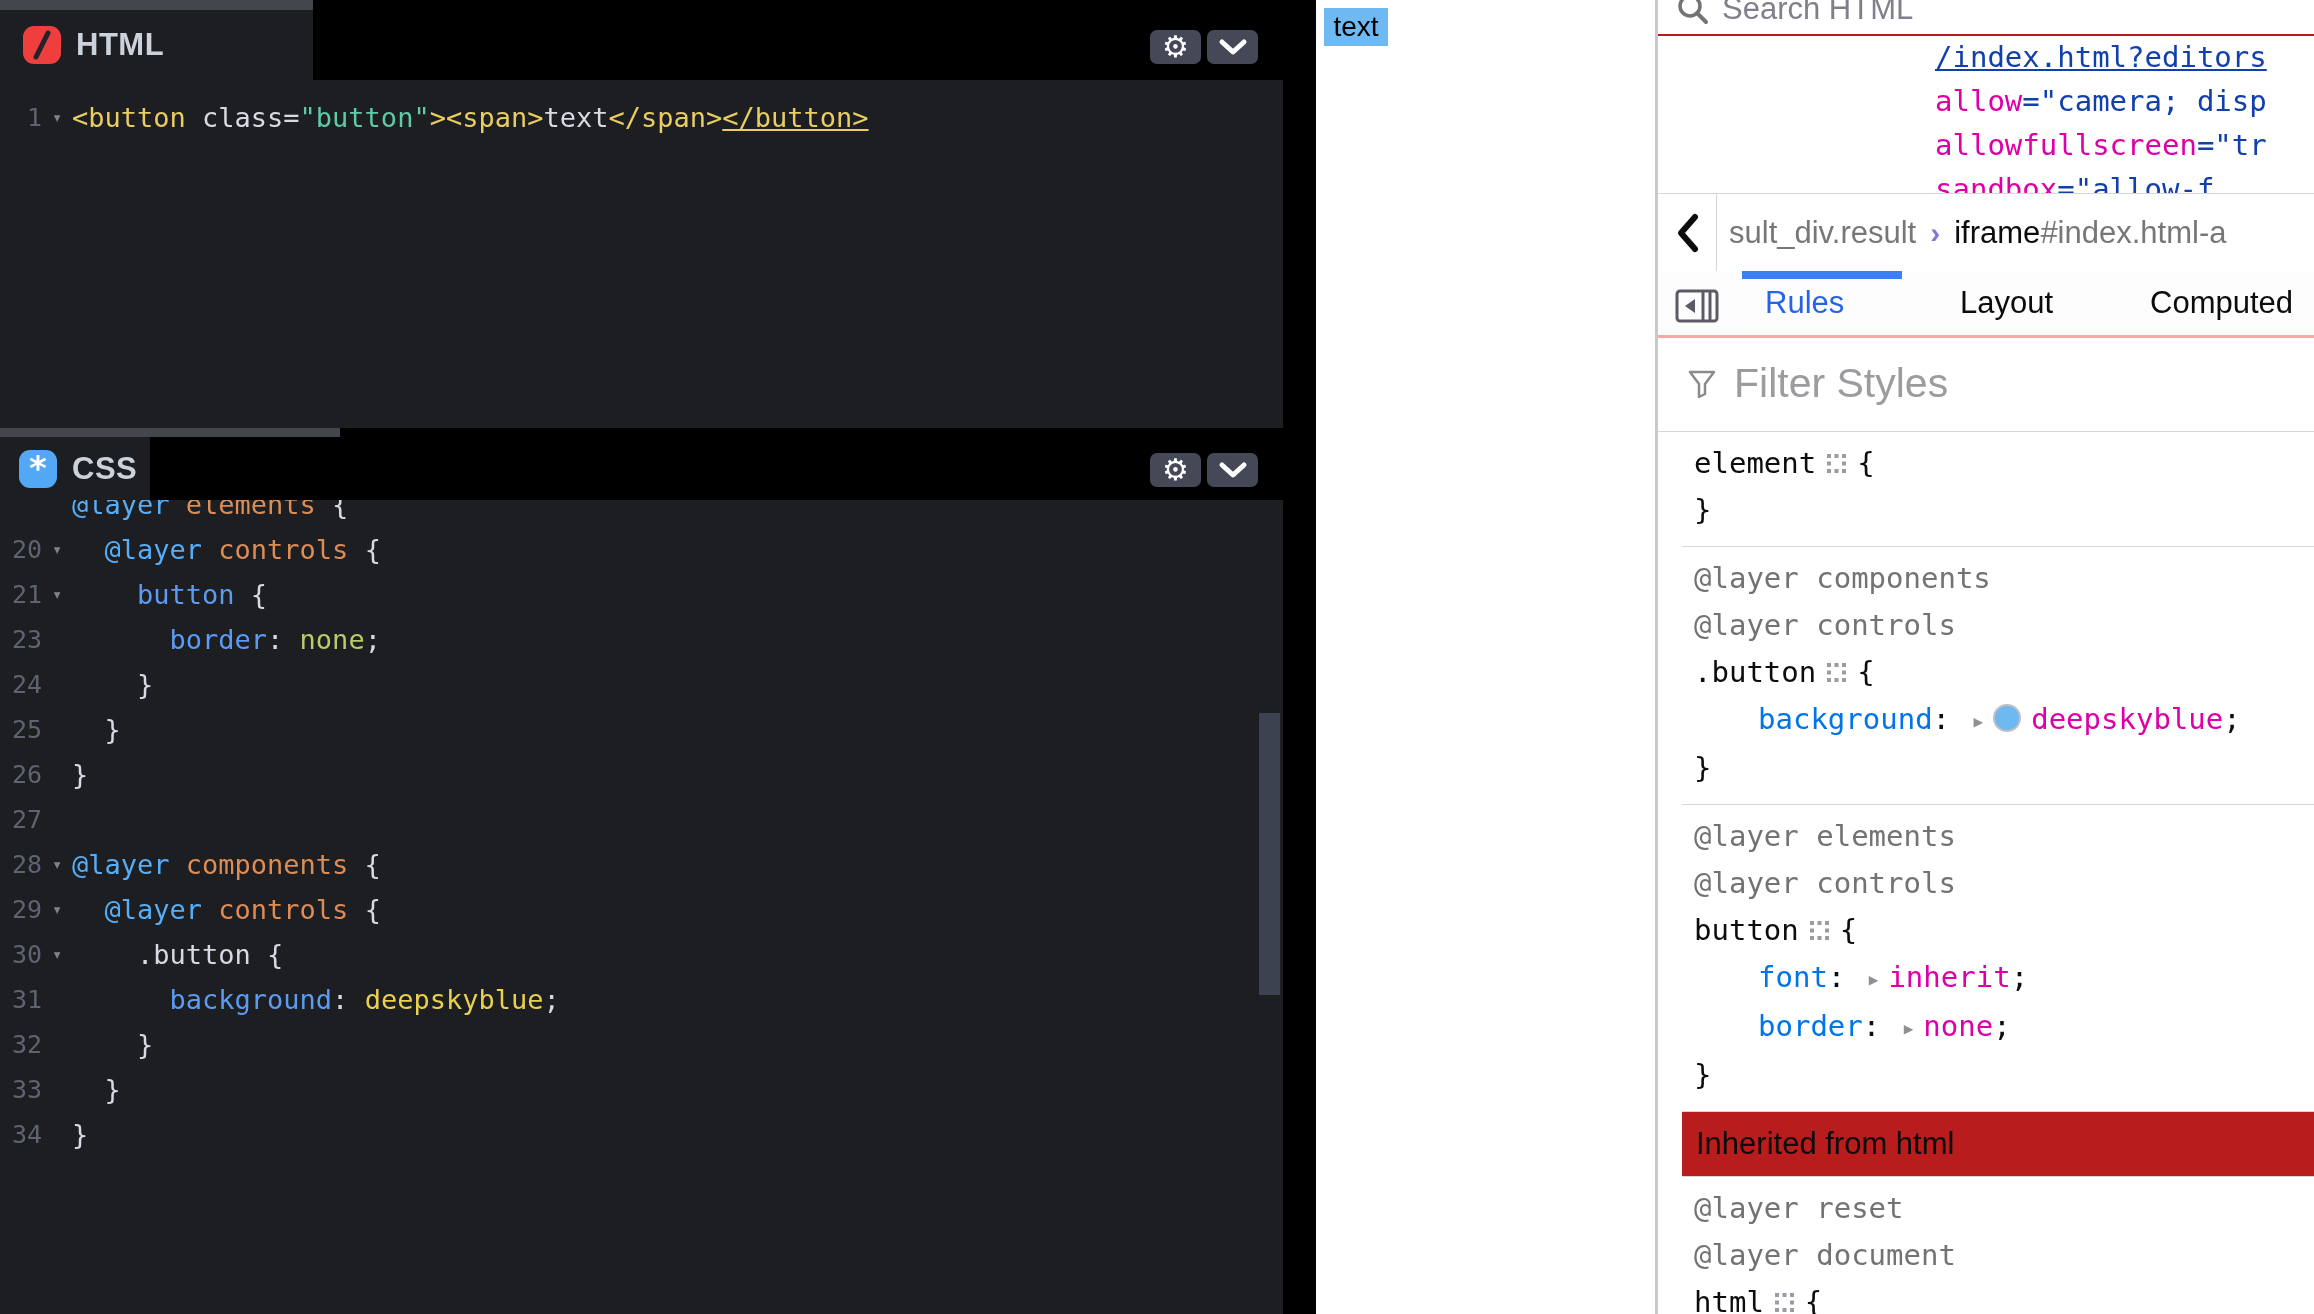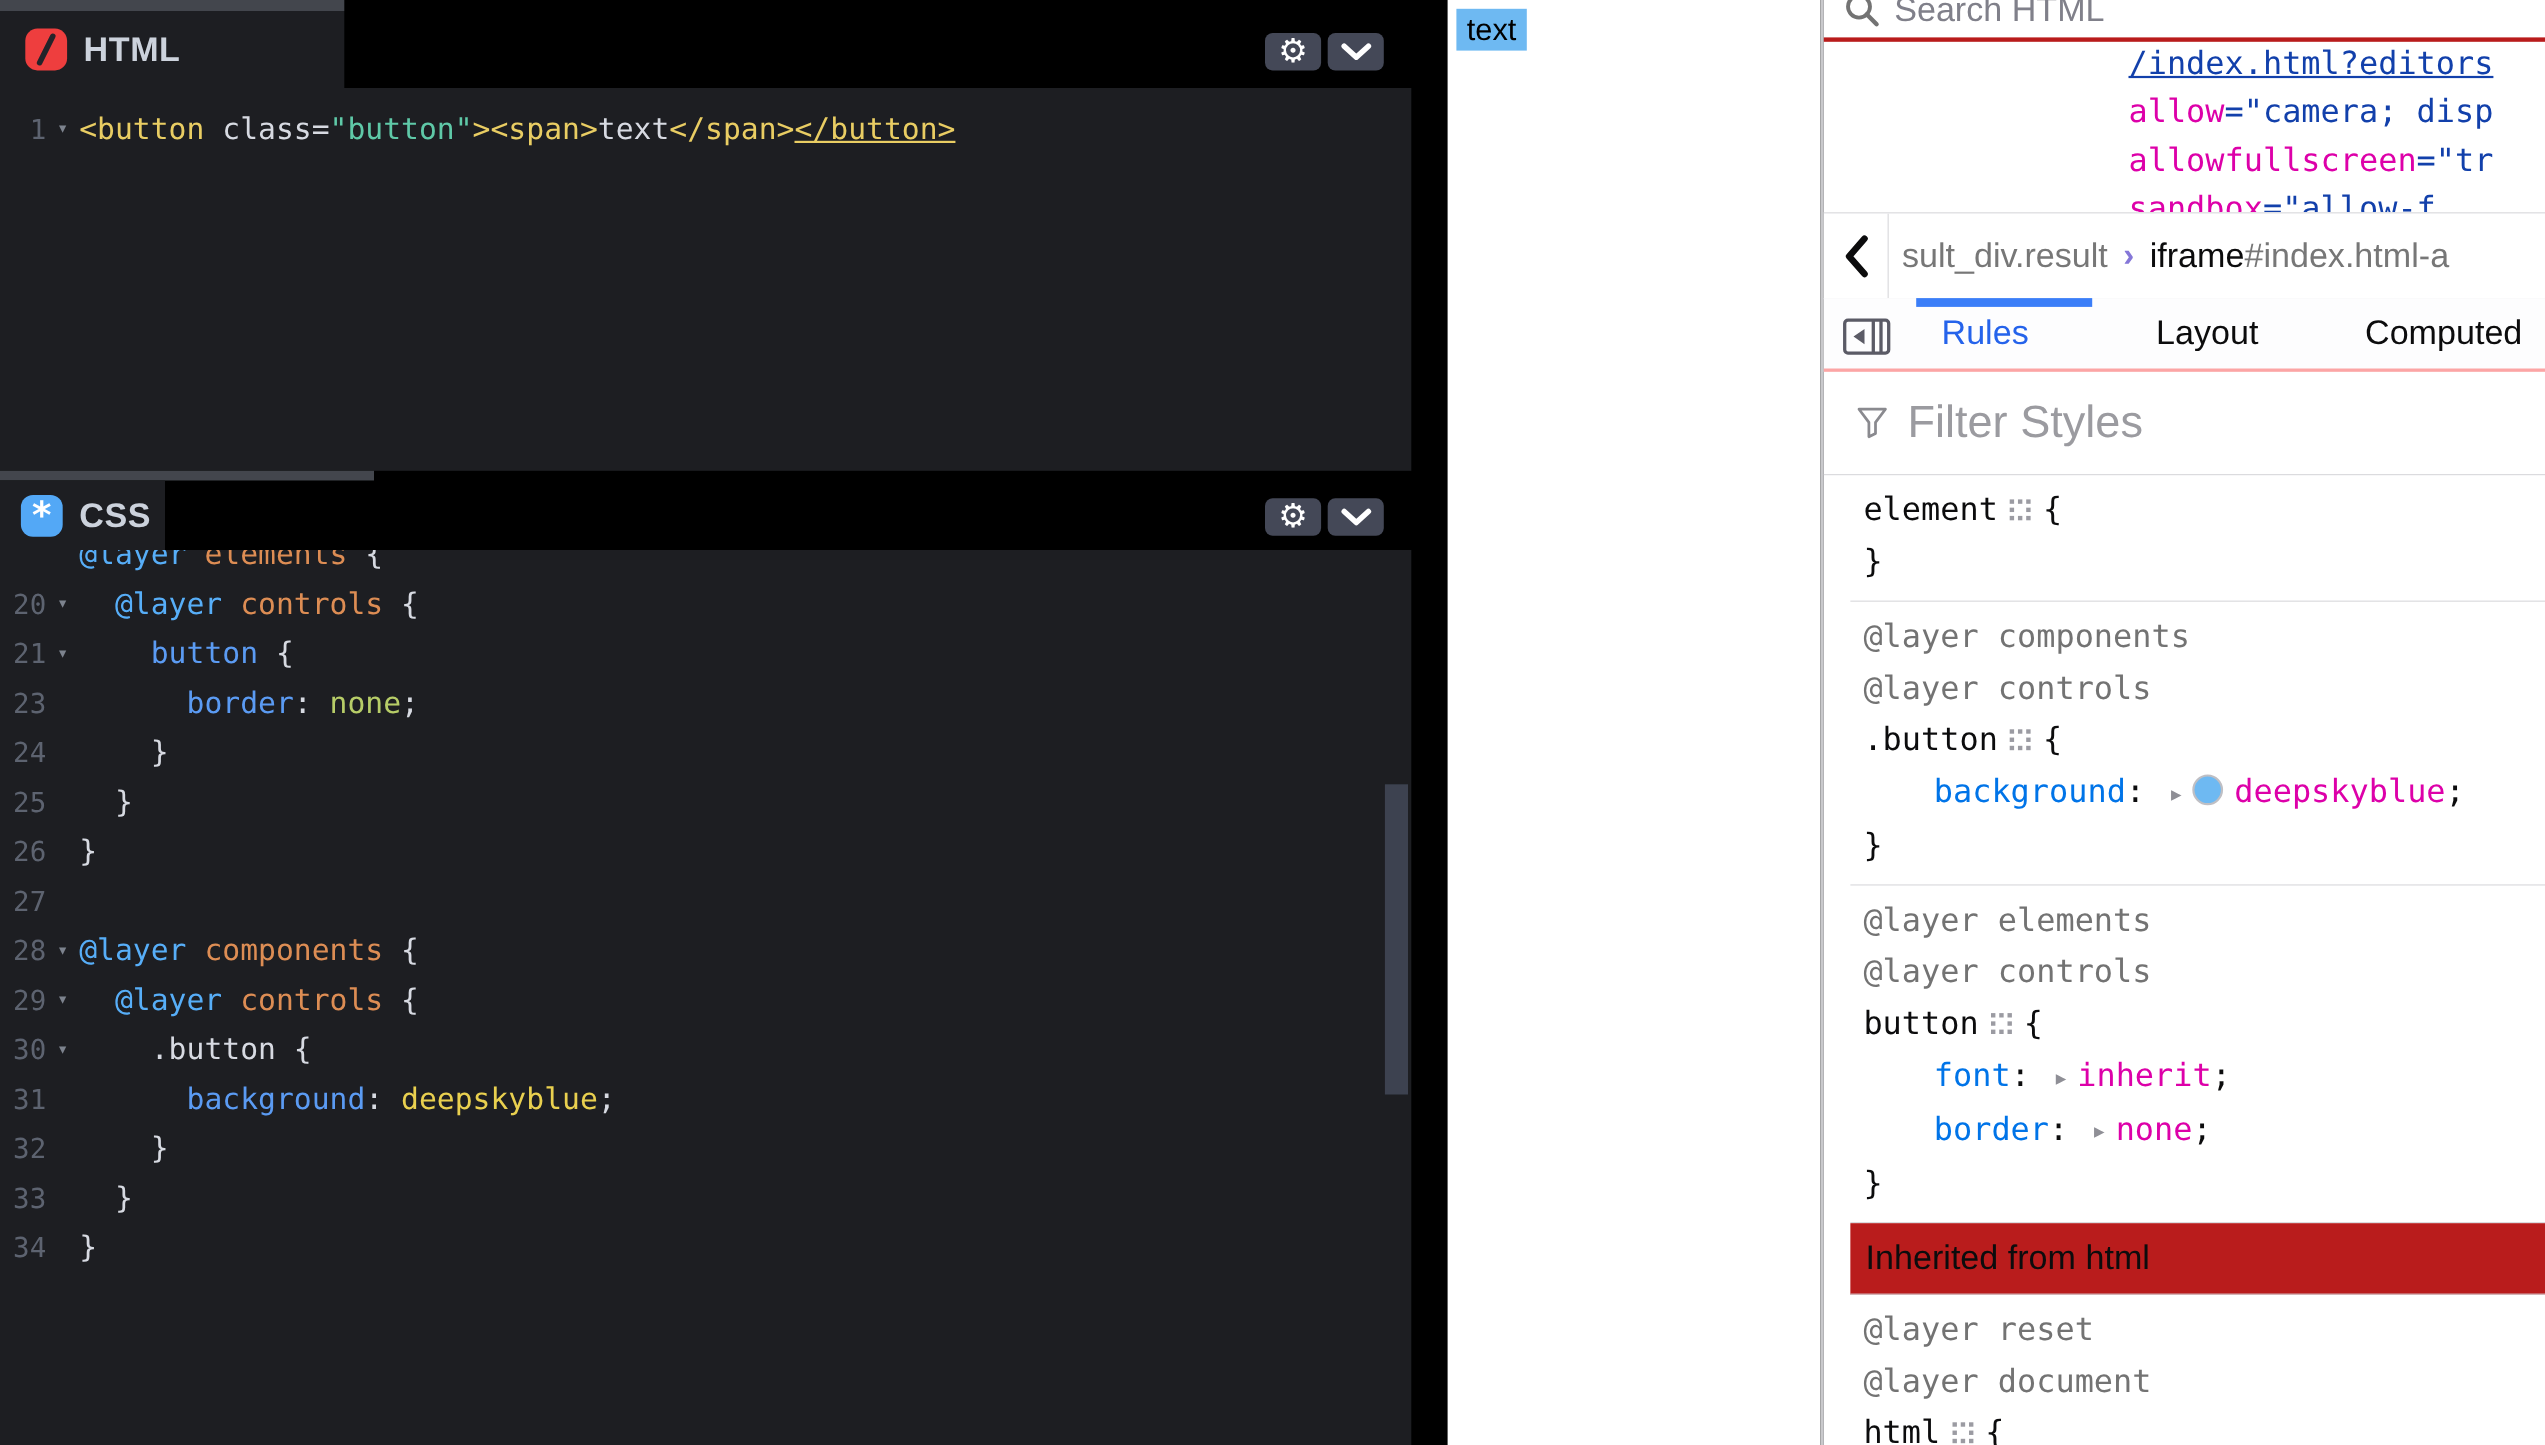--- a/index.html
+++ b/index.html
@@ -25,21 +25,21 @@
   .tk-kwval{color:#b7cd68}.tk-colorval{color:#e9d04f}
   #css-scroll-thumb{position:absolute;left:1259px;top:713px;width:21px;height:282px;background:#3d4250;}
   
   #preview{position:absolute;left:1316px;top:0;width:339px;height:1314px;background:#fff;}
   #preview-button{position:absolute;left:8px;top:8px;width:64px;height:38px;border:none;
                   display:flex;align-items:center;justify-content:center;
                   font-size:28px;color:#000;font-family:"Liberation Sans",sans-serif;}
   #pane-divider{position:absolute;left:1655px;top:0;width:3px;height:1314px;background:#c9c9cc;}
   
   #devtools{position:absolute;left:1658px;top:0;width:656px;height:1314px;background:#fff;color:#0c0c0d;}
-  #search-row{position:absolute;left:0;top:0;width:656px;height:34px;border-bottom:4px solid #b91c1c;
+  #search-row{position:absolute;left:0;top:0;width:656px;height:34px;border-bottom:2px solid #b91c1c;
               overflow:hidden;display:flex;align-items:center;}
   #search-inner{display:flex;align-items:center;margin-top:-16px;padding-left:18px;}
   #search-placeholder{color:#80808a;font-size:31px;margin-left:12px;}
   #markup-pane{position:absolute;left:0;top:35px;width:656px;height:158px;overflow:hidden;
                font-family:"DejaVu Sans Mono",monospace;font-size:29px;}
   .mkl{height:44px;line-height:44px;padding-left:277px;white-space:pre;}
   .mk-attr{color:#dd00a9}.mk-value{color:#1240ab}
   .mk-link{color:#1240ab;text-decoration:underline;}
   #breadcrumb-bar{position:absolute;left:0;top:193px;width:656px;height:77px;background:#fff;
                   border-top:1px solid #d7d7db;border-bottom:1px solid #d7d7db;

